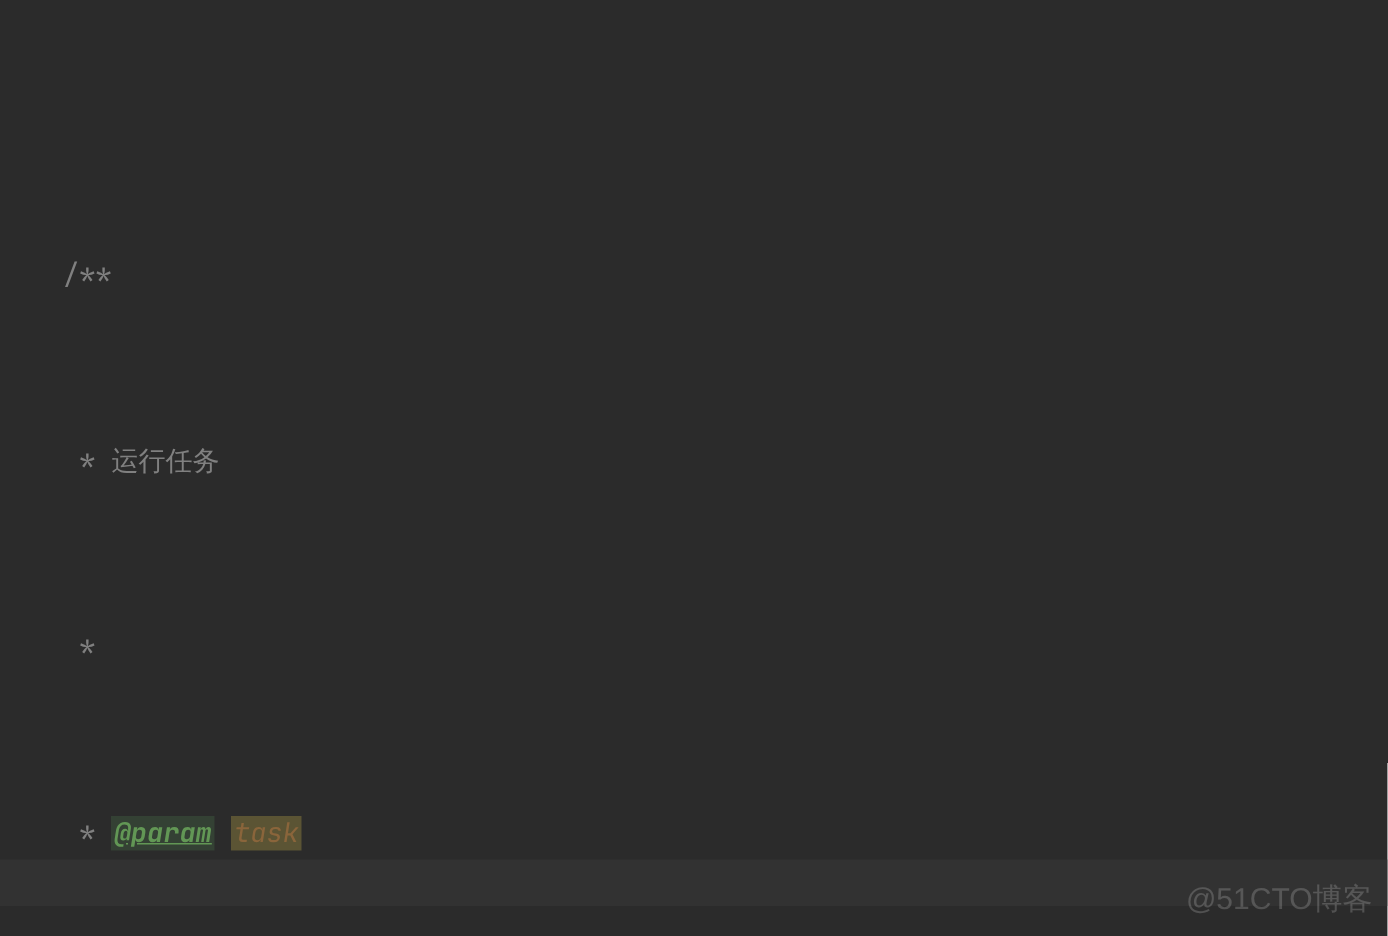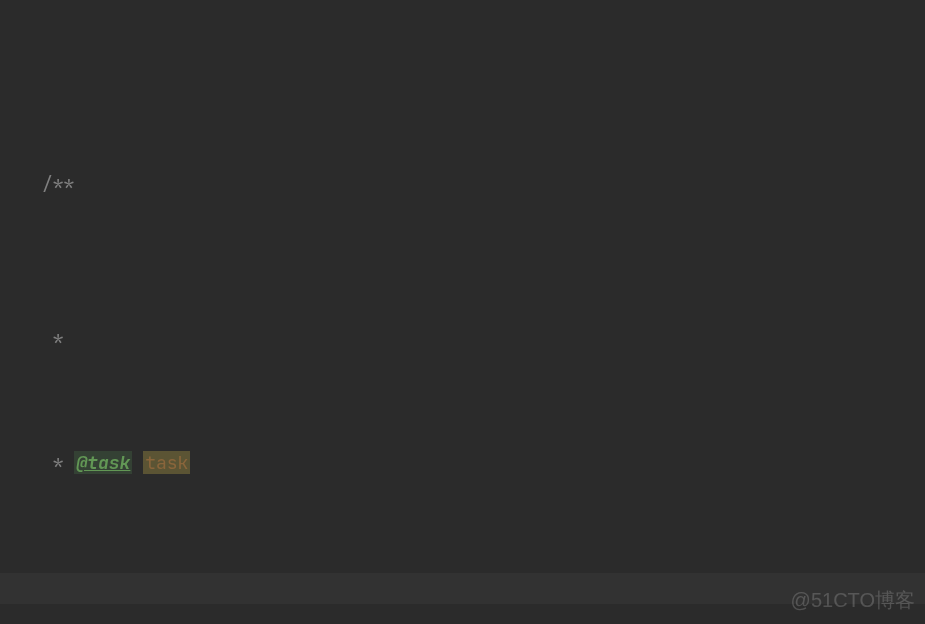--- a/index.html
+++ b/index.html
@@ -36,21 +36,21 @@
     letter-spacing: 0;
   }
   .ln {
     position: relative;
     height: 31px;
   } 
 
   
   .c-comment   { color: #808080; }
   .c-doc-tag   { color: #629755; font-style: italic; text-decoration: underline; font-weight: bold; }
-  .c-doc-param { color: #8a653b; }
+  .c-doc-param { color: #8a653b; font-style: italic; }
   .hl-param    { background: #5b5434; padding: 0 2px; }
   .hl-doc-tag  { background: #344134; padding: 0 2px; }
   .watermark {
     position: absolute;
     right: 10px;
     bottom: 8px;
     font-size: 20px;
     font-family: Arial, "PingFang SC", sans-serif;
     color: rgba(255,255,255,0.18);
     letter-spacing: 0;
@@ -68,24 +68,25 @@
 
 <div class="editor">
   <div class="gutter"></div>
 
   <div class="code">
     <div class="hl-row" style="top:573px;"></div>
 
     
     <div class="ln"><span class="c-comment">/**</span></div>
     
+    <div class="ln"><span class="c-comment"> * </span><span class="c-comment">运行任务</span></div>
     
     <div class="ln"><span class="c-comment"> *</span></div>
     
-    <div class="ln"><span class="c-comment"> * </span><span class="c-doc-tag hl-doc-tag">@task</span><span class="c-comment"> </span><span class="c-doc-param hl-param">task</span></div>
+    <div class="ln"><span class="c-comment"> * </span><span class="c-doc-tag hl-doc-tag">@param</span><span class="c-comment"> </span><span class="c-doc-param hl-param">task</span></div>
     
     
     
     
     
     
     
     
     
     

